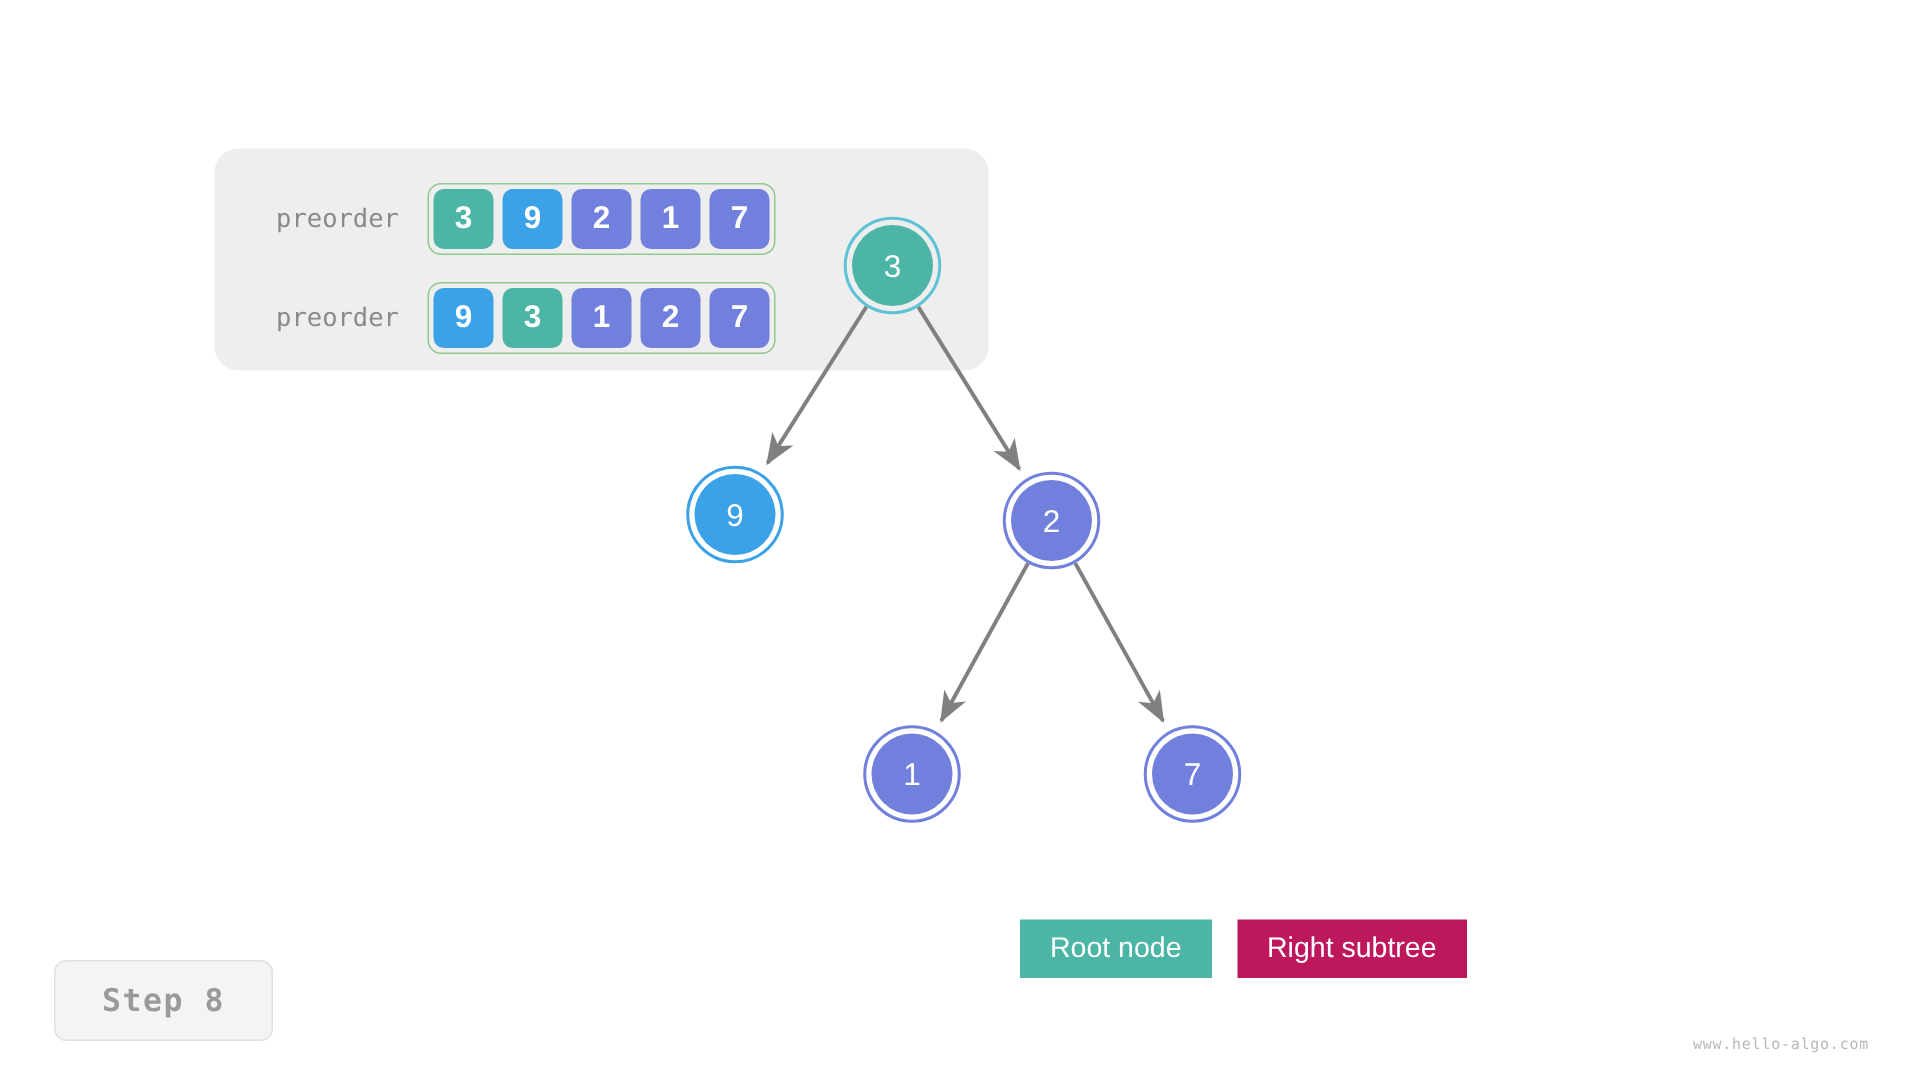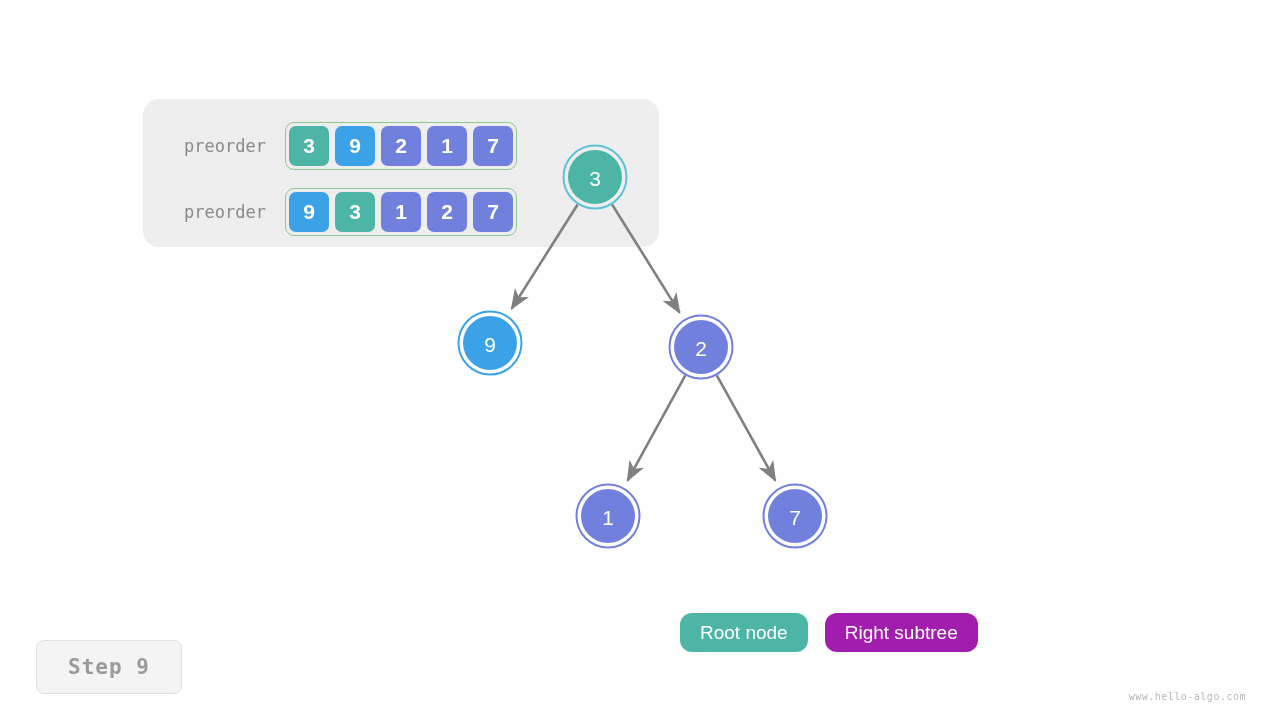--- a/index.html
+++ b/index.html
@@ -91,33 +91,33 @@
   #legend {
     position: absolute;
     left: 680px;
     top: 613px;
     display: flex;
     gap: 17px;
   }
   .legend-btn {
     height: 39px;
     padding: 0 20px;
-    border-radius: 12px;
+    border-radius: 0;
     border: none;
     color: #ffffff;
     font-family: "Liberation Sans", sans-serif;
     font-size: 19px;
     display: flex;
     align-items: center;
     justify-content: center;
     white-space: nowrap;
   }
   .legend-root  { background: #4cb5a5; }
   .legend-left  { background: #3ba2e8; }
-  .legend-right { background: #a21caf; }
+  .legend-right { background: #be185d; }
 
   
   #step-badge {
     position: absolute;
     left: 36px;
     top: 640px;
     width: 146px;
     height: 54px;
     background: #f4f4f4;
     border: 1px solid #e0e0e0;
@@ -209,15 +209,15 @@
         <text x="795" y="517" class="node-text">7</text>
       </g>
     </g>
 </svg>
 
 <div id="legend">
     <button class="legend-btn legend-root">Root node</button>
     <button class="legend-btn legend-right">Right subtree</button>
   </div>
 
-<div id="step-badge">Step  9</div>
+<div id="step-badge">Step  8</div>
 
 <div id="watermark">www.hello-algo.com</div>
 
 </body></html>

